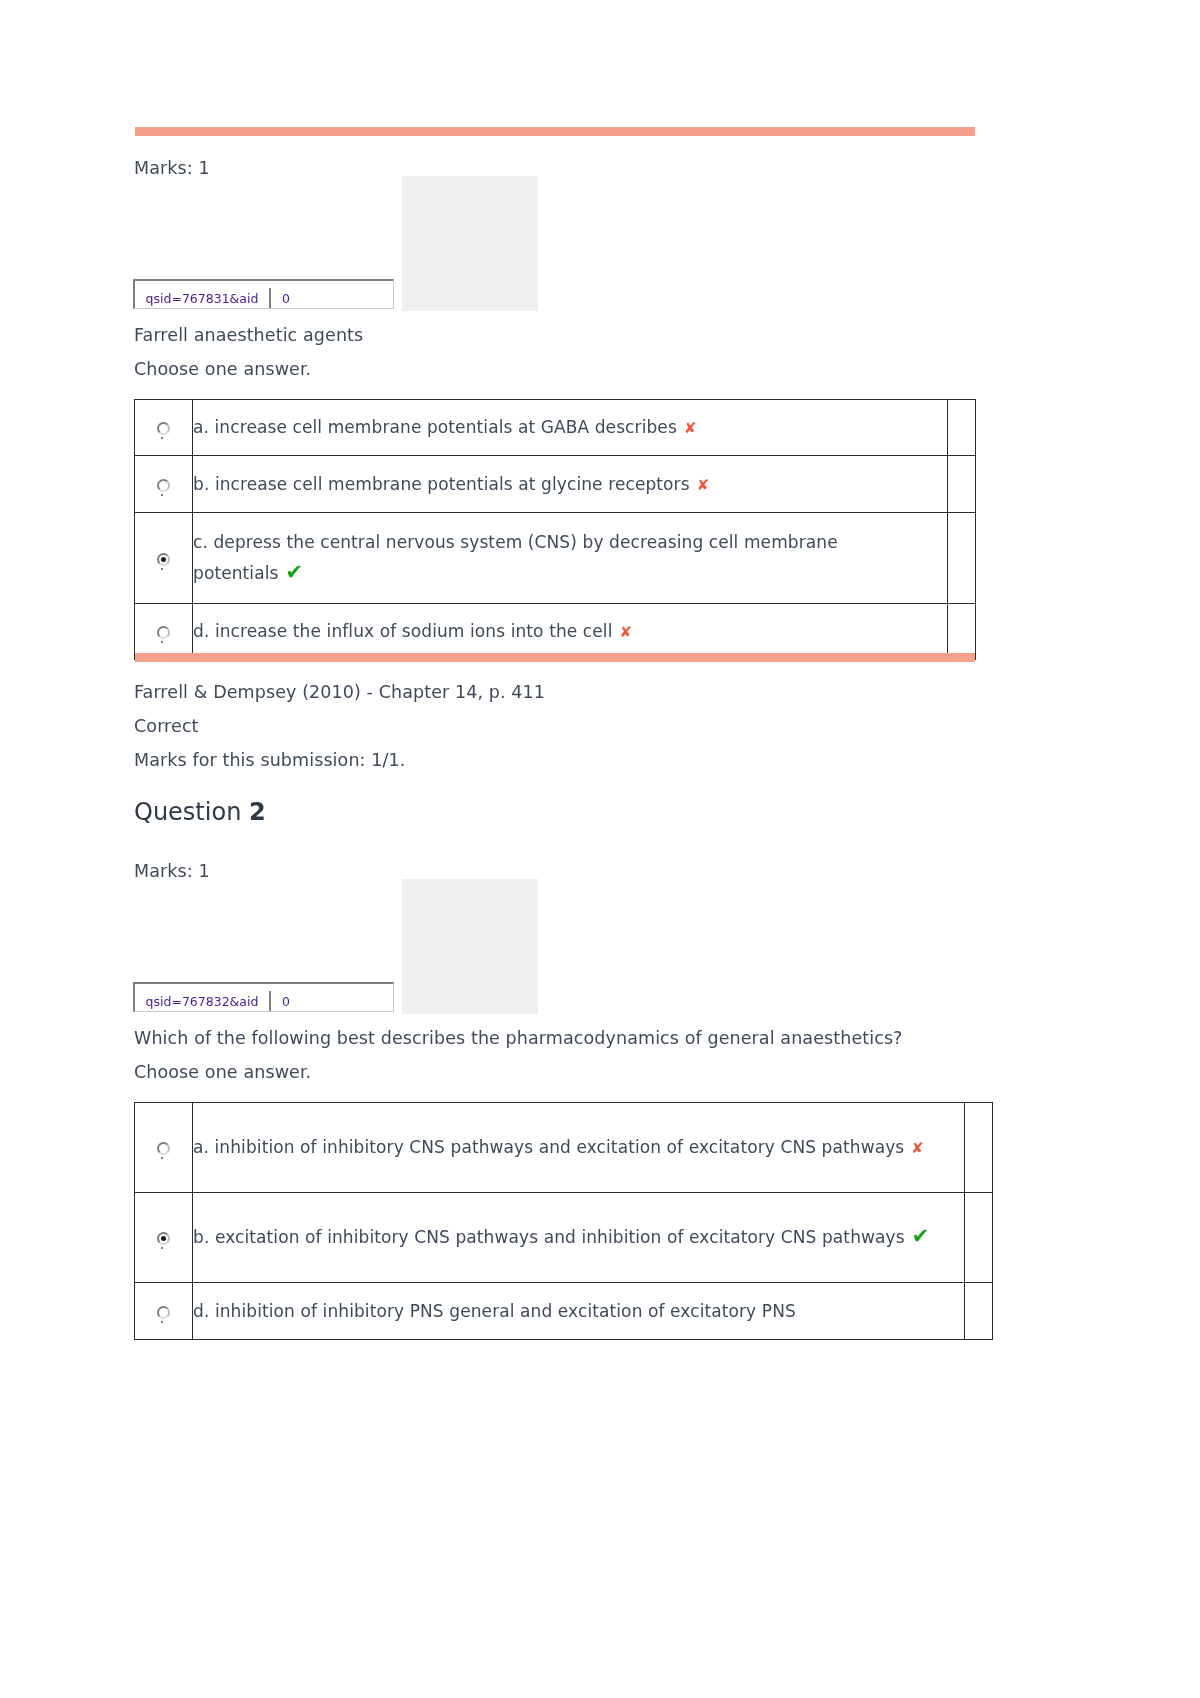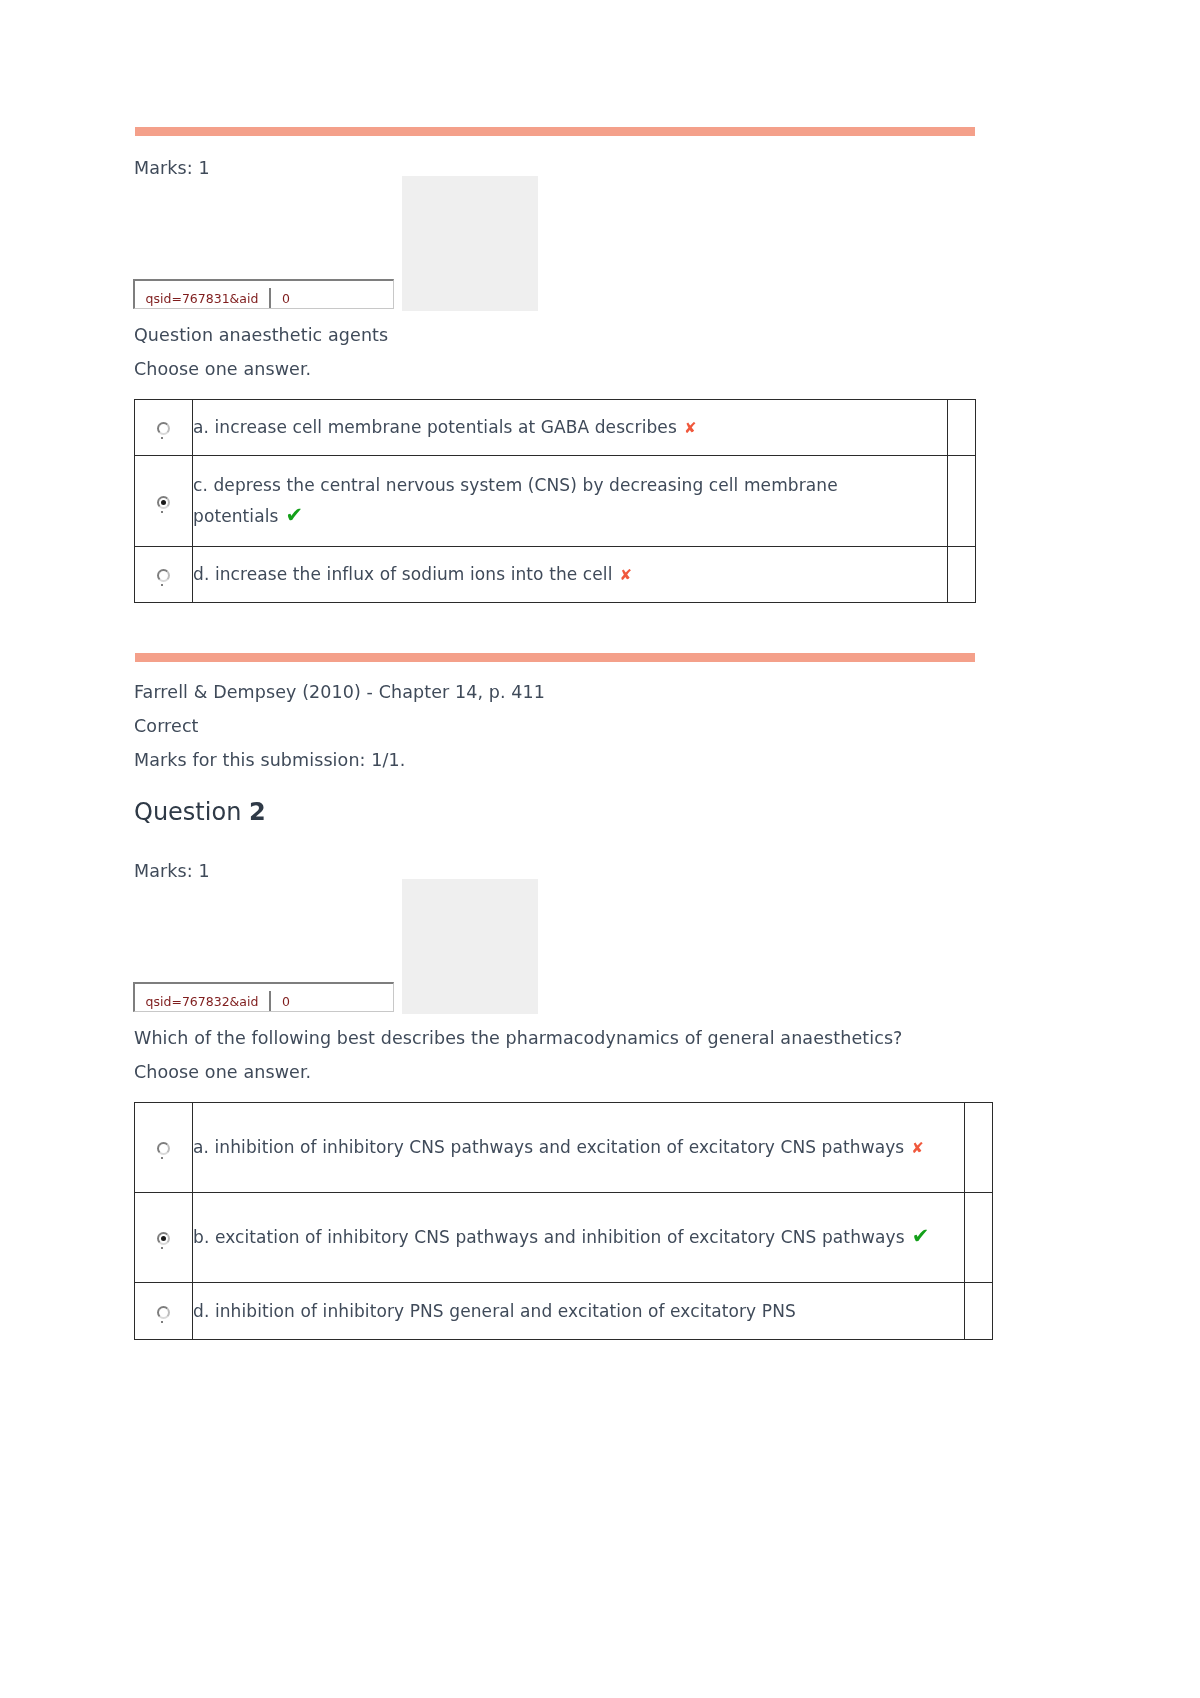--- a/index.html
+++ b/index.html
@@ -65,21 +65,21 @@
     border-right: 1px solid #c8c8c8;
     border-bottom: 1px solid #c8c8c8;
     background: #ffffff;
   }
   .fieldwrap .cellA,
   .fieldwrap .cellB {
     display: flex;
     align-items: center;
     font-family: "DejaVu Sans", "Liberation Sans", sans-serif;
     font-size: 12.5px;
-    color: #7f1d1d;
+    color: #4c1d95;
     background: #ffffff;
     overflow: hidden;
     white-space: nowrap;
     margin-top: 7px;
   }
   .fieldwrap .cellA {
     width: 136px;
     justify-content: center;
     border-right: 2px solid #7e7e7e;
     padding: 0 2px;
@@ -161,40 +161,49 @@
 
   <div class="txt" style="left:134px; top:157px;">Marks: 1</div>
 
   <div class="ghost" style="left:402px; top:176px; width:136px; height:135px;"></div>
 
   <div class="fieldwrap" style="left:133px; top:279px;">
     <div class="cellA">qsid=767831&amp;aid</div>
     <div class="cellB">0</div>
   </div>
 
-  <div class="txt" style="left:134px; top:324px;">Question anaesthetic agents</div>
+  <div class="txt" style="left:134px; top:324px;">Farrell anaesthetic agents</div>
 
   <div class="txt" style="left:134px; top:358px;">Choose one answer.</div>
 
   <table class="atable" style="left:134px; top:399px; width:841px;">
     <colgroup>
         <col style="width:58px">
         <col style="width:755px">
         <col style="width:28px">
       </colgroup>
     <tbody>
       <tr style="height:56px;">
         <td class="c-radio">
           <span class="radio"><span class="dot"></span></span>
         </td>
         <td class="c-text">
           <span class="opt">a. increase cell membrane potentials at GABA describes</span><span class="mark wrong">✘</span>
         </td>
         <td class="c-tail"></td>
       </tr>
+      <tr style="height:57px;">
+        <td class="c-radio">
+          <span class="radio"><span class="dot"></span></span>
+        </td>
+        <td class="c-text">
+          <span class="opt">b. increase cell membrane potentials at glycine receptors</span><span class="mark wrong">✘</span>
+        </td>
+        <td class="c-tail"></td>
+      </tr>
       <tr style="height:91px;">
         <td class="c-radio">
           <span class="radio sel"><span class="dot"></span></span>
         </td>
         <td class="c-text">
           <span class="opt">c. depress the central nervous system (CNS) by decreasing cell membrane potentials</span><span class="mark right">✔</span>
         </td>
         <td class="c-tail"></td>
       </tr>
       <tr style="height:56px;">

